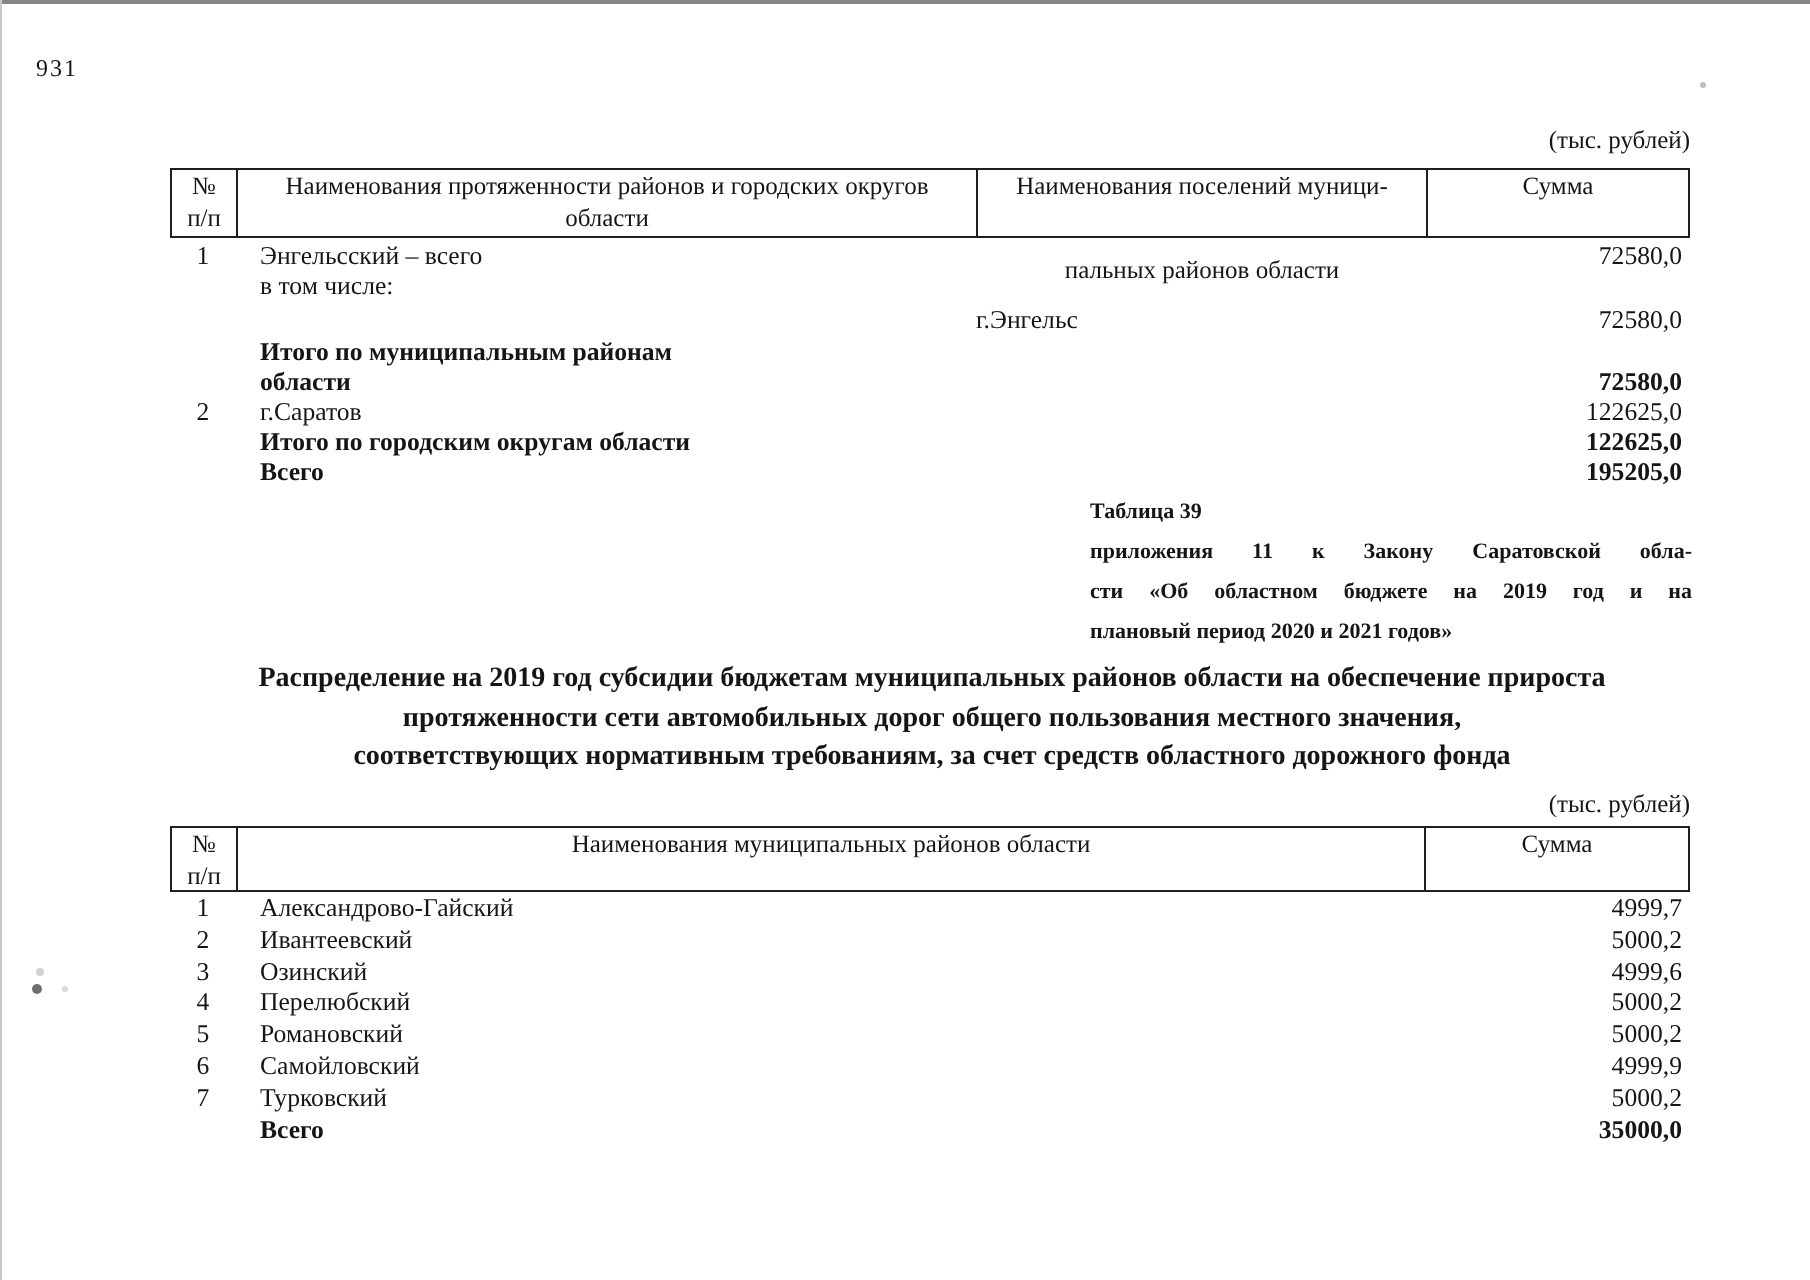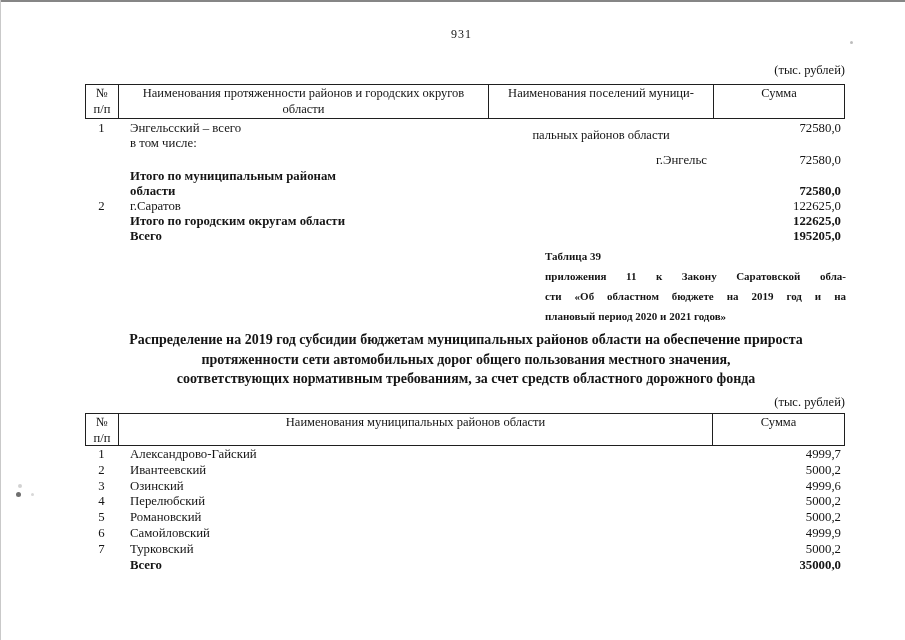--- a/index.html
+++ b/index.html
@@ -7,21 +7,21 @@
     width:905px;height:640px;position:relative;overflow:hidden;
     background:#ffffff;color:#151515;
     font-family:"Liberation Serif","DejaVu Serif",serif;
   }
   .abs{position:absolute;}
   
   .top-edge{left:0;top:0;width:905px;height:2px;background:#868686;}
   .left-edge{left:0;top:0;width:1px;height:640px;background:#c9c9c9;}
   .speck{border-radius:50%;}
   
-  .page-num{top:27px;left:0;right:0;text-align:center;padding-left:18px;font-size:12px;letter-spacing:1px;}
+  .page-num{top:27px;left:0;right:0;text-align:left;padding-left:18px;font-size:12px;letter-spacing:1px;}
   
   .units{right:60px;font-size:12.5px;}
   .units1{top:63px;}
   .units2{top:395px;}
   
   .t-header{left:85px;width:760px;display:flex;box-sizing:border-box;
     border:1.5px solid #1f1f1f;font-size:12.5px;text-align:center;}
   .t1-header{top:84px;height:35px;}
   .t2-header{top:413px;height:33px;}
   .hc{box-sizing:border-box;border-right:1.5px solid #1f1f1f;flex-shrink:0;
@@ -33,21 +33,21 @@
   .t2-header .hc1{width:33px;}
   .t2-header .hc2{width:594px;}
   
   .t-body{left:85px;width:760px;font-size:12.8px;}
   .t1-body{top:121px;}
   .t2-body{top:447px;}
   .t1-row{display:grid;grid-template-columns:33px 370px 225px 1fr;align-items:end;line-height:15.2px;}
   .t2-row{display:grid;grid-template-columns:33px 594px 1fr;line-height:15.8px;}
   .c-num{text-align:center;}
   .c-name{padding-left:12px;}
-  .c-settl{text-align:right;padding-right:6px;}
+  .c-settl{padding-right:6px;}
   .c-sum{text-align:right;padding-right:4px;}
   .bold{font-weight:bold;}
   .narrow{max-width:240px;}
   .gap-top{margin-top:2px;}
   
   .annotation{top:246px;left:545px;width:301px;font-size:11px;line-height:20px;font-weight:bold;}
   .stretch{text-align:justify;text-align-last:justify;}
   
   .doc-title{top:330px;left:85px;width:762px;text-align:center;font-weight:bold;
     font-size:14px;line-height:19.5px;}

